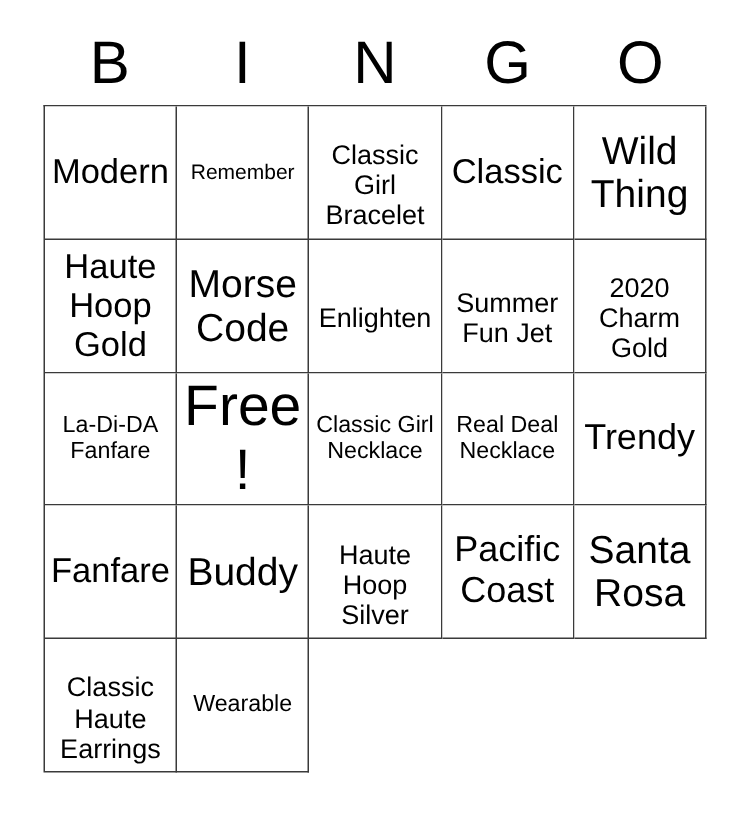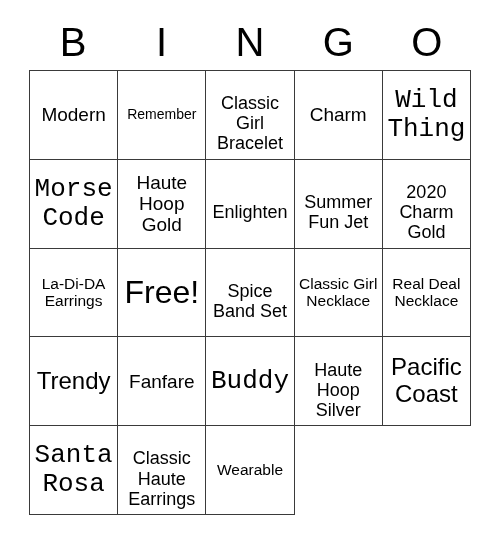--- a/index.html
+++ b/index.html
@@ -71,24 +71,24 @@
   .bingo-cell .cell-text {
     display: block;
     width: 100%;
     line-height: 1.12;
     word-wrap: break-word;
   }
   
   .sz-xs .cell-text { font-size: 14px; }
   .sz-s  .cell-text { font-size: 15.5px; }
   .sz-m  .cell-text { font-size: 18px; margin-top: 17px; }
-  .sz-l  .cell-text { font-size: 19px; }
+  .sz-l  .cell-text { font-size: 23px; }
   .sz-xl .cell-text { font-size: 24px; }
-  .sz-xxl .cell-text { font-size: 26px; font-family: Liberation Mono, monospace; }
-  .sz-free .cell-text { font-size: 32px; }
+  .sz-xxl .cell-text { font-size: 26px; }
+  .sz-free .cell-text { font-size: 38px; }
 </style>
 </head>
 <body>
 
 <div id="card-root">
 
   <div id="bingo-header">
     <div class="header-cell">B</div>
     <div class="header-cell">I</div>
     <div class="header-cell">N</div>
@@ -101,50 +101,47 @@
     <div class="bingo-cell sz-l">
         <span class="cell-text">Modern</span>
       </div>
     <div class="bingo-cell sz-xs">
         <span class="cell-text">Remember</span>
       </div>
     <div class="bingo-cell sz-m">
         <span class="cell-text">Classic Girl Bracelet</span>
       </div>
     <div class="bingo-cell sz-l">
-        <span class="cell-text">Charm</span>
+        <span class="cell-text">Classic</span>
       </div>
     <div class="bingo-cell sz-xxl">
         <span class="cell-text">Wild Thing</span>
       </div>
 
+    <div class="bingo-cell sz-l">
+        <span class="cell-text">Haute Hoop Gold</span>
+      </div>
     <div class="bingo-cell sz-xxl">
         <span class="cell-text">Morse Code</span>
-      </div>
-    <div class="bingo-cell sz-l">
-        <span class="cell-text">Haute Hoop Gold</span>
       </div>
     <div class="bingo-cell sz-m">
         <span class="cell-text">Enlighten</span>
       </div>
     <div class="bingo-cell sz-m">
         <span class="cell-text">Summer Fun Jet</span>
       </div>
 
     <div class="bingo-cell sz-m">
         <span class="cell-text">2020 Charm Gold</span>
       </div>
     <div class="bingo-cell sz-s">
-        <span class="cell-text">La-Di-DA Earrings</span>
+        <span class="cell-text">La-Di-DA Fanfare</span>
       </div>
     <div class="bingo-cell sz-free">
         <span class="cell-text">Free!</span>
-      </div>
-    <div class="bingo-cell sz-m">
-        <span class="cell-text">Spice Band Set</span>
       </div>
     <div class="bingo-cell sz-s">
         <span class="cell-text">Classic Girl Necklace</span>
       </div>
 
     <div class="bingo-cell sz-s">
         <span class="cell-text">Real Deal Necklace</span>
       </div>
     <div class="bingo-cell sz-xl">
         <span class="cell-text">Trendy</span>

